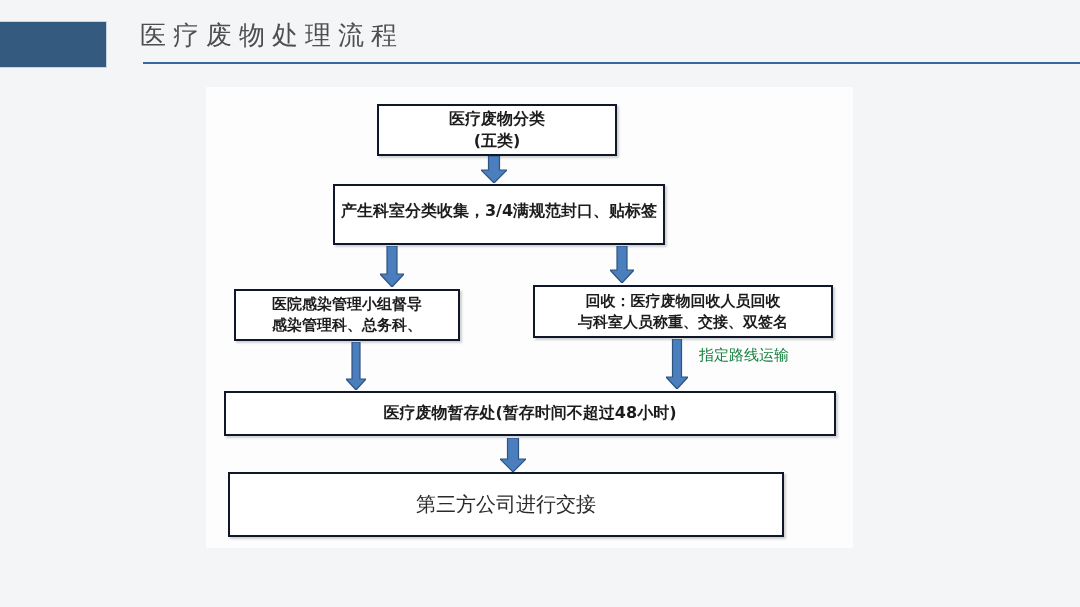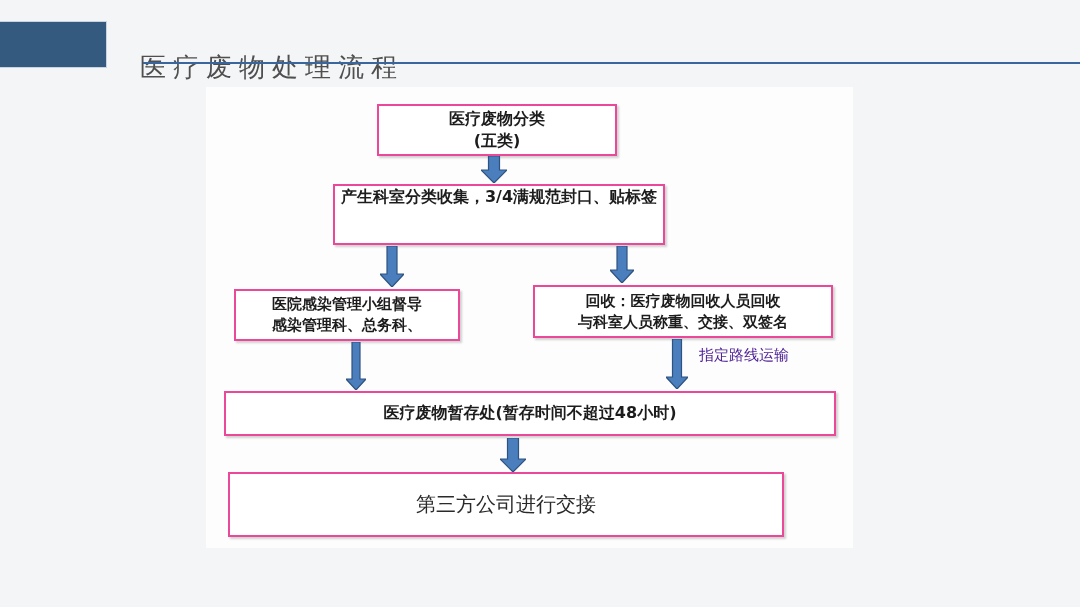--- a/index.html
+++ b/index.html
@@ -19,56 +19,55 @@
     width:106px;height:45px;
     background:#345a7f;
     border:1px solid #c9d4e2;border-left:none;
   }
   .slide-title{
     position:absolute;left:140px;top:20px;
     font-size:26px;line-height:30px;
     letter-spacing:7px;
     color:#4f4f4f;
     white-space:nowrap;
-    margin-top:32px;
   }
   .title-underline{
     position:absolute;left:143px;top:62px;
     width:937px;height:2px;
     background:#3a66a0;
   }
   
   .panel{
     position:absolute;left:206px;top:87px;
     width:647px;height:461px;
     background:#fdfdfd;
   }
   .node{
     position:absolute;
     background:#fff;
-    border:2px solid #ec4899;
+    border:2px solid #0f172a;
     box-shadow:2px 2px 2px rgba(0,0,0,0.18);
     color:#1c1c1c;
     font-weight:700;
     display:flex;flex-direction:column;
     align-items:center;justify-content:center;
     text-align:center;
     box-sizing:border-box;
     line-height:1.38;
   }
   .node .ln{white-space:nowrap;}
   .node-classify {left:377px;top:104px;width:240px;height:52px;font-size:16px;}
-  .node-collect  {left:333px;top:184px;width:332px;height:61px;font-size:16px;justify-content:flex-start;padding-top:0;}
+  .node-collect  {left:333px;top:184px;width:332px;height:61px;font-size:16px;justify-content:flex-start;padding-top:14px;}
   .node-supervise{left:234px;top:289px;width:226px;height:52px;font-size:15px;}
   .node-recycle  {left:533px;top:285px;width:300px;height:53px;font-size:15px;}
   .node-storage  {left:224px;top:391px;width:612px;height:45px;font-size:16px;}
   .node-handover {left:228px;top:472px;width:556px;height:65px;font-size:20px;font-weight:400;color:#2a2a2a;}
   .edge-label{
     position:absolute;left:699px;top:346px;
-    font-size:15px;font-weight:500;color:#4c1d95;
+    font-size:15px;font-weight:500;color:#15803d;
     white-space:nowrap;
   }
   .arrow{position:absolute;line-height:0;}
   .arrow svg{display:block;}
   .a1{left:481px;top:156px;}
   .a2{left:380px;top:246px;}
   .a3{left:610px;top:246px;}
   .a4{left:346px;top:342px;}
   .a5{left:666px;top:339px;}
   .a6{left:500px;top:438px;}

